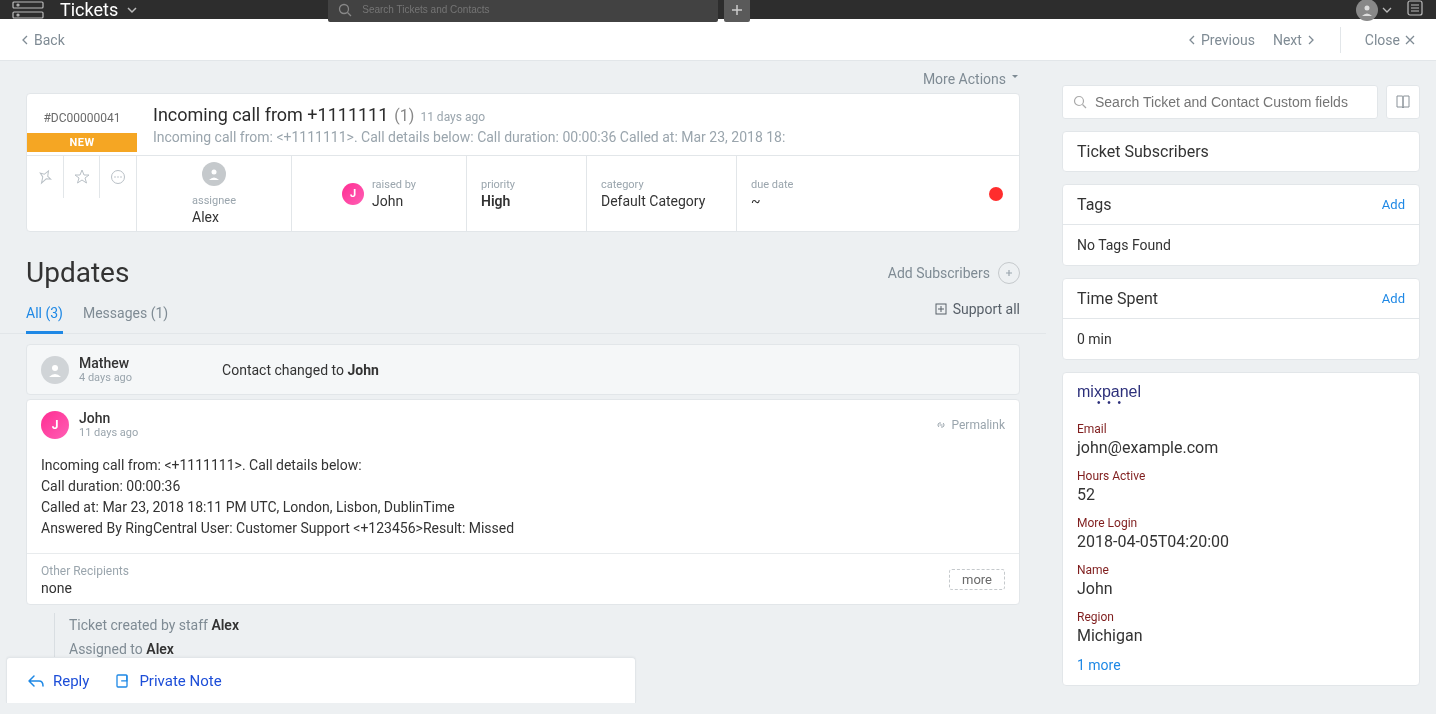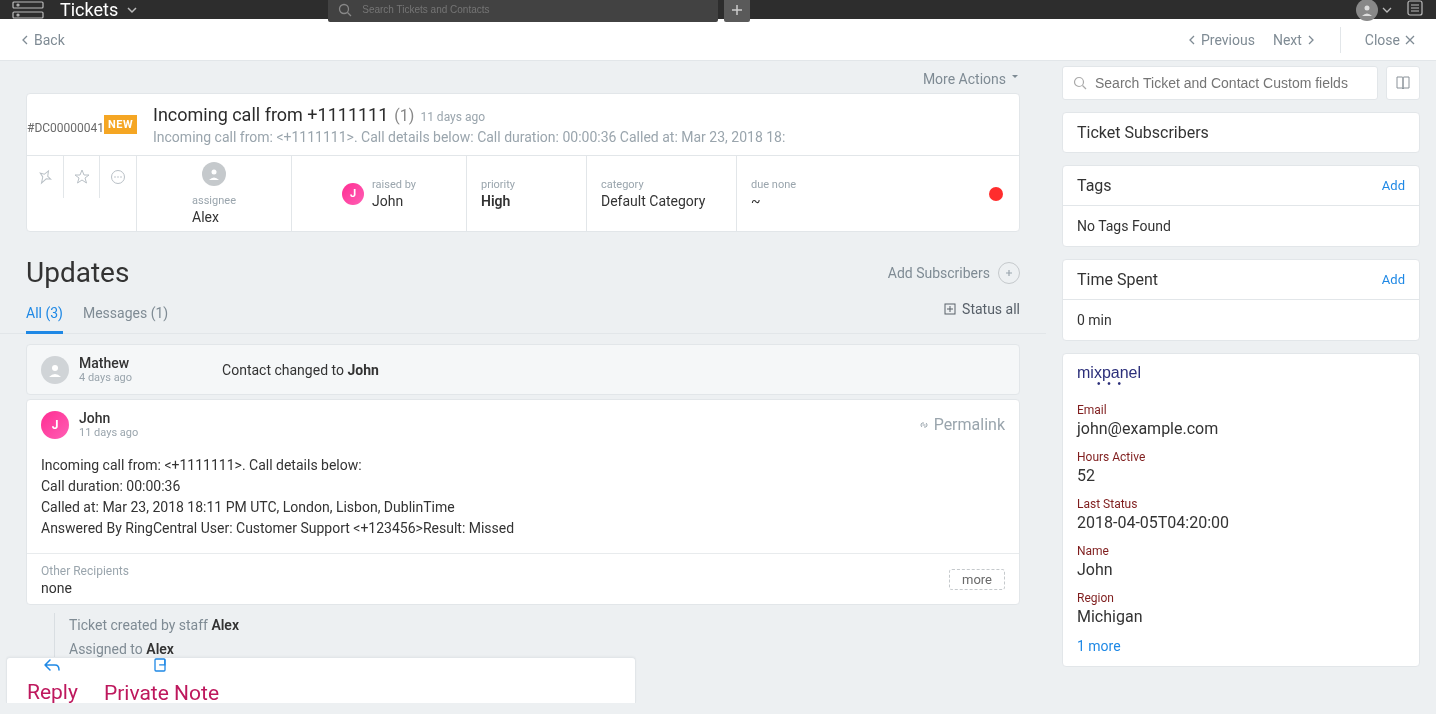--- a/index.html
+++ b/index.html
@@ -19,29 +19,29 @@
 
     
     .secbar { height: 42px; background: #fff; border-bottom: 1px solid #e2e6e9; display:flex; align-items:center; padding: 0 20px; }
     .secbar .back { color: #7f8b94; display:flex; align-items:center; gap:4px; cursor:pointer; }
     .secbar .nav-right { margin-left:auto; display:flex; align-items:center; gap:18px; color:#7f8b94; }
     .secbar .nav-right .sep { width:1px; height:26px; background:#e2e6e9; margin: 0 6px; }
     .secbar .nav-link { display:flex; align-items:center; gap:4px; cursor:pointer; }
 
     .content { display:flex; height: calc(714px - 30px - 42px); }
     .main { flex: 1; padding: 0 0 0 0; position: relative; overflow: hidden; }
-    .side { width: 390px; padding: 5px 16px; overflow-y: auto; }
+    .side { width: 390px; padding: 24px 16px; overflow-y: auto; }
 
     .more-actions { display:flex; justify-content:flex-end; padding: 10px 26px 6px 0; color:#7f8b94; cursor:pointer; font-size:14px; }
     .more-actions span { margin-right:4px; }
 
     
     .ticket-card { background:#fff; border:1px solid #e2e6e9; border-radius:4px; margin: 0 26px; }
     .tc-row1 { display:flex; }
-    .tc-left { width: 110px; display:flex; flex-direction:row; align-items:center;justify-content:center; }
+    .tc-left { width: 110px; display:flex; flex-direction:column; align-items:center;justify-content:center; }
     .ticket-id { color:#6a6a6a; font-size:12px; padding: 14px 0 8px; }
     .badge-new { background:#f5a623; color:#fff; font-weight:700; font-size:11px; padding: 3px 0; width:100%; text-align:center; letter-spacing:0.5px; }
     .tc-body { flex:1; padding: 10px 16px; }
     .tc-title-row { display:flex; align-items:baseline; gap:6px; }
     .tc-title { font-size:18px; color:#2b2b2b; }
     .tc-count { color:#888; font-size:16px; }
     .tc-age { color:#9aa5ad; font-size:12px; }
     .tc-desc { color:#9aa5ad; font-size:14px; margin-top: 4px; }
 
     .tc-row2 { display:flex; border-top:1px solid #e2e6e9; }
@@ -74,36 +74,36 @@
     .expand-all { position:absolute; right:26px; top:6px; color:#586069; display:flex; align-items:center; gap:6px; cursor:pointer; font-size:14px; }
 
     .feed { padding: 10px 26px 80px; }
     .feed-item { border:1px solid #e2e6e9; border-radius:4px; background:#fff; margin-bottom: 4px; }
     .fi-head { display:flex; align-items:center; padding: 10px 14px; }
     .fi-avatar { width:28px; height:28px; border-radius:50%; background:#d0d4d7; display:flex; align-items:center; justify-content:center; margin-right:10px; }
     .fi-name { font-weight:500; color:#333; }
     .fi-age { font-size:11px; color:#9aa5ad; }
     .fi-right-text { margin-left: 90px; color:#333; }
     .fi-right-text b { font-weight:700; }
-    .fi-permalink { margin-left:auto; color:#9aa5ad; font-size:16px; display:flex; align-items:center; gap:4px; cursor:pointer; }
+    .fi-permalink { margin-left:auto; color:#9aa5ad; font-size:12px; display:flex; align-items:center; gap:4px; cursor:pointer; }
 
     .fi-body { padding: 6px 14px 14px; color:#333; font-size:14px; line-height:1.5; }
     .fi-other { border-top:1px solid #e8ebed; padding: 8px 14px; display:flex; align-items:center; }
     .fi-other .lbl { color:#9aa5ad; font-size:12px; }
     .fi-other .val { color:#333; font-size:14px; margin-top:2px; display:block; }
     .fi-other .more-btn { margin-left:auto; border:1px dashed #c5c9cc; border-radius:3px; padding: 2px 12px; color:#6a6a6a; font-size:13px; cursor:pointer; }
 
     .timeline { margin: 8px 0 0 28px; border-left:1px solid #d9dee2; padding-left: 14px; }
     .tl-item { color:#7f8b94; padding: 4px 0; font-size:14px; }
     .tl-item b { color:#333; font-weight:600; }
     .mini-badge { background:#f5a623; color:#fff; font-weight:700; font-size:10px; padding:1px 6px; border-radius:2px; margin-left:2px; }
 
     
     .footer-bar { position:absolute; left:6px; right:410px; bottom:0; height:46px; background:#fff; border:1px solid #e2e6e9; border-bottom:none; border-radius:4px 4px 0 0; display:flex; align-items:center; gap:26px; padding:0 20px; box-shadow:0 -1px 2px rgba(0,0,0,0.03); }
-    .footer-bar .fbtn { display:flex; align-items:center; gap:8px; color:#be185d; cursor:pointer; font-size:21px;flex-direction:column; }
+    .footer-bar .fbtn { display:flex; align-items:center; gap:8px; color:#1d4ed8; cursor:pointer; font-size:15px; }
 
     
     .panel { background:#fff; border:1px solid #e2e6e9; border-radius:4px; margin-bottom: 12px; }
     .panel .p-head { padding: 10px 14px; font-size:16px; color:#333; display:flex; align-items:center; border-bottom:1px solid #e2e6e9; }
     .panel .p-head .act { margin-left:auto; color:#1e88e5; font-size:13px; cursor:pointer; }
     .panel .p-body { padding: 12px 14px; font-size:14px; color:#333; }
     .panel .field { margin-bottom: 12px; }
     .panel .field .fl { color:#7f1d1d; font-size:12px; }
     .panel .field .fv { color:#333; font-size:16px; margin-top:2px; }
     .panel .more-link { color:#1e88e5; cursor:pointer; font-size:14px; }
@@ -270,21 +270,21 @@
           </div>
           <div class="prop priority">
             <span class="label">priority</span>
             <span class="value" style="font-weight:600;">High</span>
           </div>
           <div class="prop category">
             <span class="label">category</span>
             <span class="value">Default Category</span>
           </div>
           <div class="prop due">
-            <span class="label">due none</span>
+            <span class="label">due date</span>
             <span class="value">~</span>
             <span class="dot"></span>
           </div>
         </div>
       </div>
     </div>
 
     <div class="updates-head">
       <h2>Updates</h2>
       <div class="subs">
@@ -298,21 +298,21 @@
     </div>
 
     <div class="tabs">
       <div class="tab active">All (3)</div>
       <div class="tab">Messages (1)</div>
       <div class="expand-all">
         <svg width="12" height="12" viewBox="0 0 12 12">
             <rect x="1" y="1" width="10" height="10" stroke="#586069" fill="none"></rect>
             <path d="M6 3 V9 M3 6 H9" stroke="#586069" stroke-width="1"></path>
           </svg>
-        <span>Status all</span>
+        <span>Support all</span>
       </div>
     </div>
 
     <div class="feed">
 
       <div class="feed-item" style="background:#f5f7f8;">
         <div class="fi-head">
           <span class="fi-avatar">
             <svg width="16" height="16" viewBox="0 0 16 16">
                 <circle cx="8" cy="6" r="3" fill="#fff"></circle>
@@ -429,21 +429,21 @@
       <div class="p-body">
         <div class="field">
             <div class="fl">Email</div>
             <div class="fv">john@example.com</div>
           </div>
         <div class="field">
             <div class="fl">Hours Active</div>
             <div class="fv">52</div>
           </div>
         <div class="field">
-            <div class="fl">Last Status</div>
+            <div class="fl">More Login</div>
             <div class="fv">2018-04-05T04:20:00</div>
           </div>
         <div class="field">
             <div class="fl">Name</div>
             <div class="fv">John</div>
           </div>
         <div class="field">
             <div class="fl">Region</div>
             <div class="fv">Michigan</div>
           </div>

